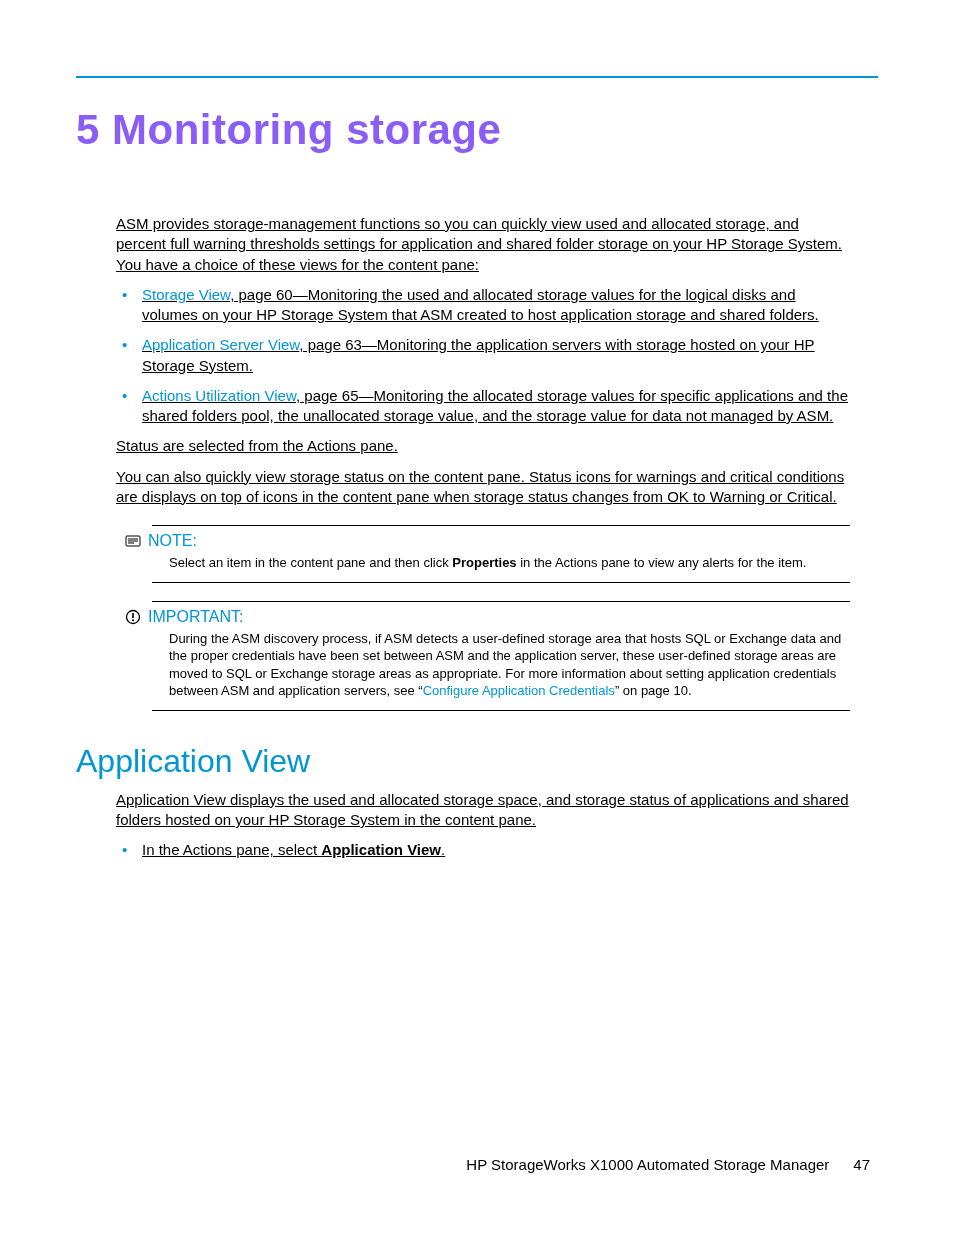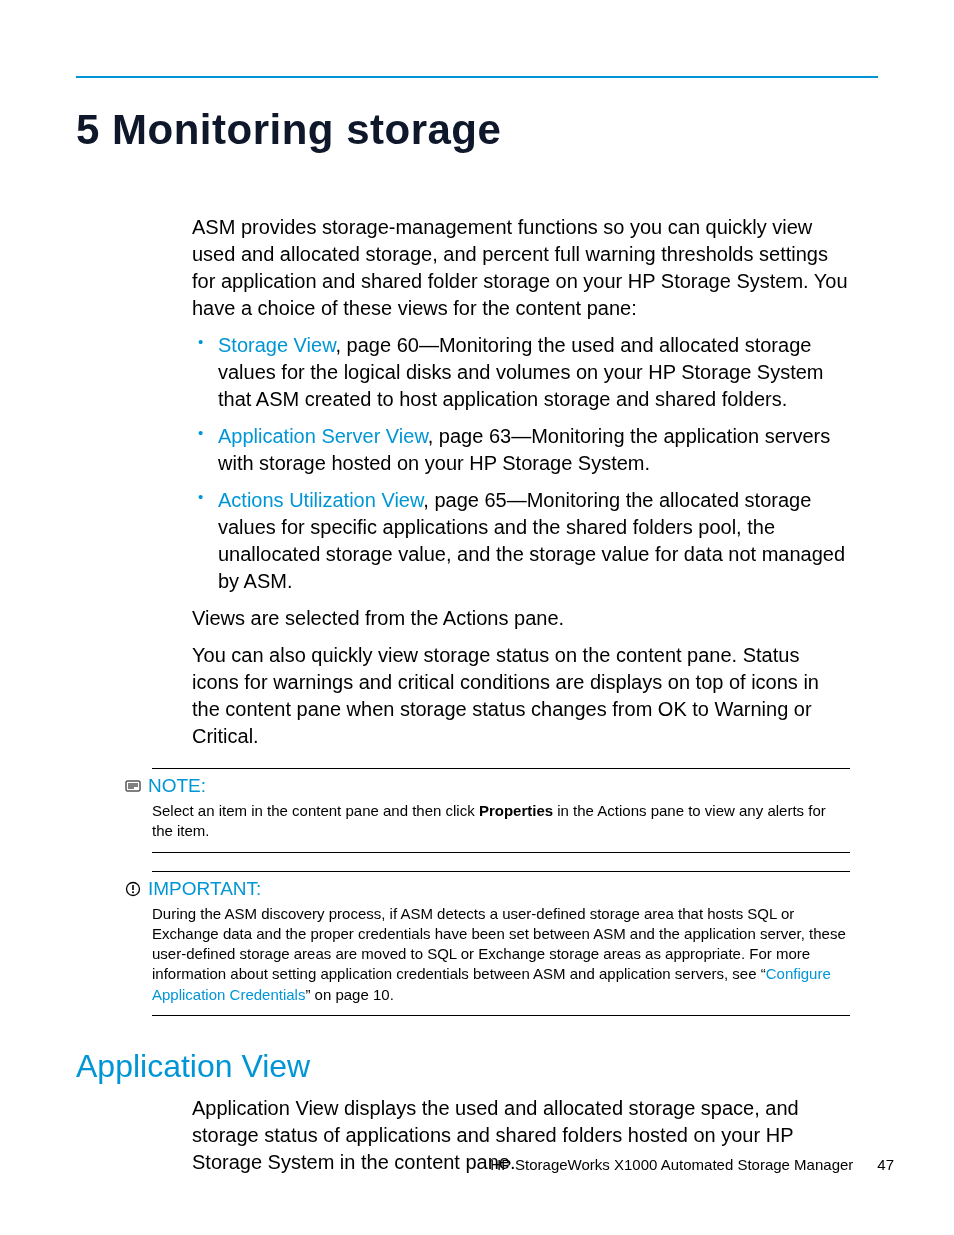--- a/index.html
+++ b/index.html
@@ -14,31 +14,32 @@
     height: 1235px;
     position: relative;
     box-sizing: border-box;
     padding: 76px 76px 0 76px;
   }
   .top-rule {
     border-top: 2px solid #0096d6;
     margin-bottom: 28px;
   }
   h1.chapter {
-    color: #0f172a;
+    color: #8b5cf6;
     font-size: 42px;
     font-weight: 700;
     margin: 0 0 60px 0;
     letter-spacing: 0.5px;
   }
   .body-text {
-    margin-left: 116px;
+    margin-left: 40px;
     margin-right: 28px;
-    font-size: 20px;
+    font-size: 15px;
     line-height: 1.35;
+    text-decoration: underline;
   }
   .body-text p {
     margin: 0 0 10px 0;
   }
   ul.bullets {
     list-style: none;
     padding: 0;
     margin: 6px 0 10px 0;
   }
   ul.bullets > li {
@@ -64,27 +65,27 @@
   .admon-rule {
     border-top: 1px solid #000;
   }
   .admon-header {
     display: flex;
     align-items: center;
     margin: 6px 0 4px 0;
   }
   .admon-label {
     color: #0096d6;
-    font-size: 19px;
+    font-size: 16px;
     margin-left: 6px;
   }
   .admon-body {
-    font-size: 15px;
+    font-size: 13px;
     line-height: 1.35;
-    margin: 0 0 10px 0;
+    margin: 0 0 10px 17px;
   }
   .icon-box {
     width: 18px;
     height: 18px;
     display: inline-flex;
     align-items: center;
     justify-content: center;
     margin-left: -28px;
   }
   .icon-box svg {
@@ -93,21 +94,21 @@
   }
   h2.section {
     color: #0096d6;
     font-size: 32px;
     font-weight: 400;
     margin: 32px 0 10px 0;
   }
   .footer {
     position: absolute;
     bottom: 62px;
-    right: 60px;
+    right: 84px;
     font-size: 15px;
     display: flex;
     align-items: baseline;
     gap: 24px;
   }
   .bold { font-weight: 700; }
 </style>
 </head>
 <body>
 
@@ -127,21 +128,21 @@
         <span class="link">Storage View</span><span>, page 60—Monitoring the used and allocated storage values for the logical disks and volumes on your HP Storage System that ASM created to host application storage and shared folders.</span>
       </li>
       <li>
         <span class="link">Application Server View</span><span>, page 63—Monitoring the application servers with storage hosted on your HP Storage System.</span>
       </li>
       <li>
         <span class="link">Actions Utilization View</span><span>, page 65—Monitoring the allocated storage values for specific applications and the shared folders pool, the unallocated storage value, and the storage value for data not managed by ASM.</span>
       </li>
     </ul>
 
-    <p>Views are selected from the Actions pane.</p>
+    <p>Status are selected from the Actions pane.</p>
     <p>You can also quickly view storage status on the content pane. Status icons for warnings and critical conditions are displays on top of icons in the content pane when storage status changes from OK to Warning or Critical.</p>
   </div>
 
   <div class="admon">
     <div class="admon-rule"></div>
     <div class="admon-header">
       <span class="icon-box">
         <svg viewBox="0 0 16 16">
             <rect x="1" y="3" width="14" height="10" rx="1" fill="none" stroke="#000" stroke-width="1"></rect>
             <line x1="3" y1="6" x2="13" y2="6" stroke="#000" stroke-width="1"></line>
@@ -173,20 +174,23 @@
       <span>During the ASM discovery process, if ASM detects a user-defined storage area that hosts SQL or Exchange data and the proper credentials have been set between ASM and the application server, these user-defined storage areas are moved to SQL or Exchange storage areas as appropriate. For more information about setting application credentials between ASM and application servers, see “</span><span class="link">Configure Application Credentials</span><span>” on page 10.</span>
     </p>
     <div class="admon-rule"></div>
   </div>
 
   <h2 class="section">Application View</h2>
 
   <div class="body-text">
     <p>Application View displays the used and allocated storage space, and storage status of applications and shared folders hosted on your HP Storage System in the content pane.</p>
     <ul class="bullets">
+      <li>
+        <span>In the Actions pane, select </span><span class="bold">Application View</span><span>.</span>
+      </li>
     </ul>
   </div>
 
   <div class="footer">
     <span>HP StorageWorks X1000 Automated Storage Manager</span>
     <span>47</span>
   </div>
 </div>
 
 </body></html>

